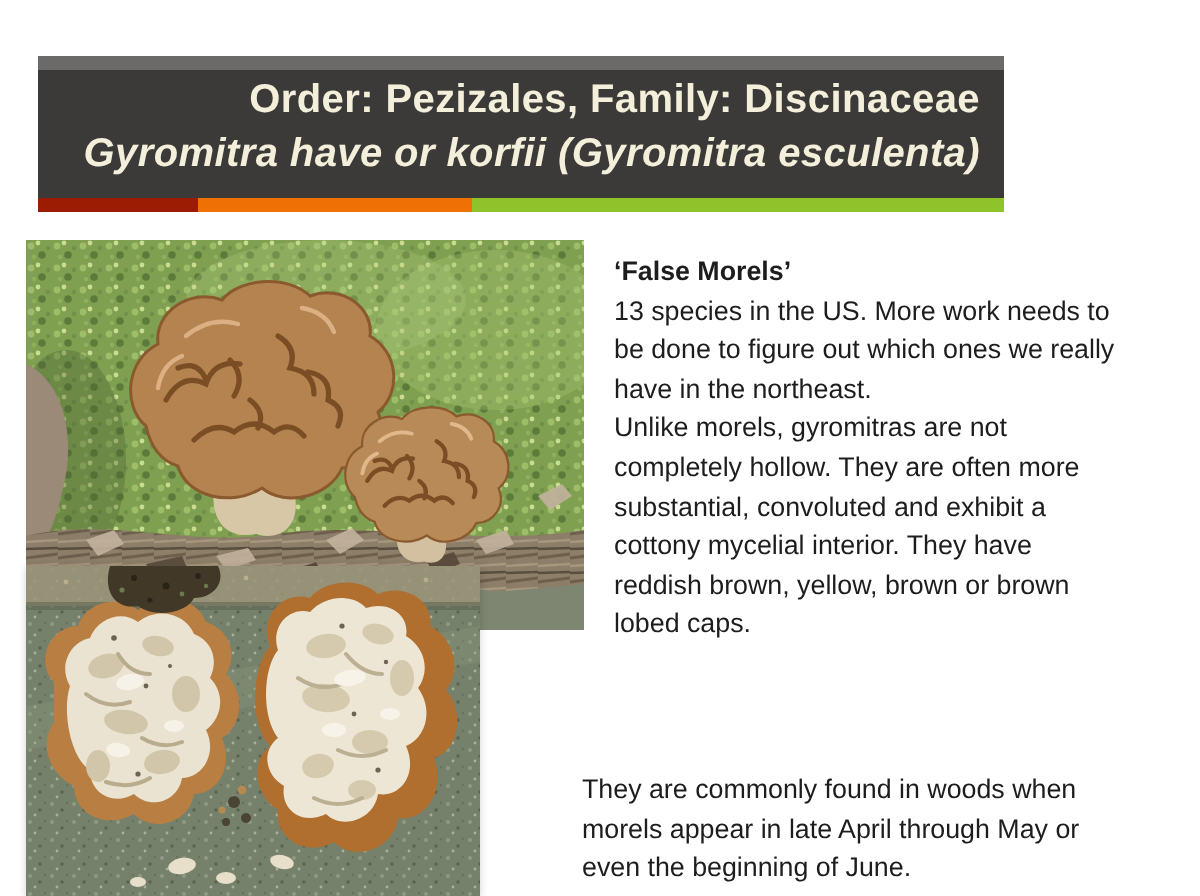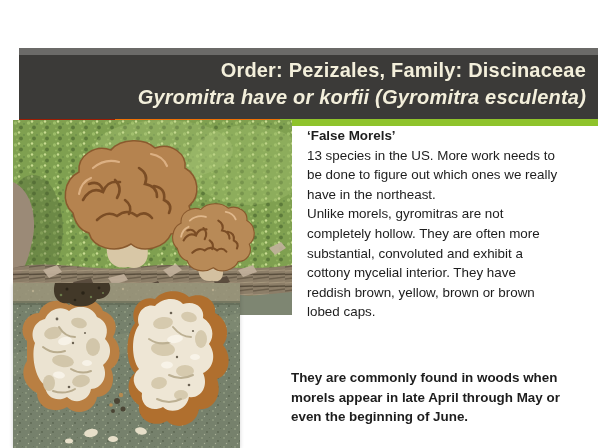--- a/index.html
+++ b/index.html
@@ -1,21 +1,21 @@
 <!DOCTYPE html>
 <html style="--header-band: #3b3a38; --header-top-strip: #6b6a68; --title-text: #f3efdb; --accent-red: #9c1c03; --accent-orange: #ef7005; --accent-green: #8fc32b; --body-text: #1d1d1d;"><head>
 <meta charset="utf-8">
 <style>
   html,body{margin:0;padding:0;background:#ffffff;}
   .slide{
     position:relative;width:600px;height:448px;overflow:hidden;
     background:#ffffff;font-family:"Liberation Sans",sans-serif;
   }
   
-  .header{position:absolute;left:19px;top:48px;width:579px;}
+  .header{position:absolute;left:19px;top:28px;width:483px;}
   .header-topstrip{height:7px;background:var(--header-top-strip,#6b6a68);}
   .header-band{
     background:var(--header-band,#3b3a38);
     padding:2px 12px 8px 12px;text-align:right;
     color:var(--title-text,#f3efdb);
   }
   .title-line1{font-size:20px;font-weight:bold;line-height:27px;letter-spacing:.2px;}
   .title-line2{font-size:20px;font-weight:bold;font-style:italic;line-height:27px;letter-spacing:.2px;}
   .accent-bar{display:flex;height:7px;width:100%;}
   .accent-bar .seg-red{width:16.6%;background:var(--accent-red,#9c1c03);}
@@ -31,22 +31,22 @@
   }
   .photo-bottom svg{margin:-2px 0 0 -2px;}
   
   .text-main{
     position:absolute;left:307px;top:126px;width:296px;
     font-size:13.4px;line-height:19.6px;color:var(--body-text,#1d1d1d);
   }
   .text-main .para,.text-bottom .para{white-space:pre-line;}
   .heading{font-weight:bold;}
   .text-bottom{
-    position:absolute;left:291px;top:368px;width:304px;
-    font-size:13.4px;line-height:19.6px;color:var(--body-text,#1d1d1d);font-weight:bold;
+    position:absolute;left:291px;top:385px;width:304px;
+    font-size:13.4px;line-height:19.6px;color:var(--body-text,#1d1d1d);
   }
 </style>
 </head>
 <body>
 
 <div class="slide">
 
   <header class="header">
     <div class="header-topstrip"></div>
     <div class="header-band">

